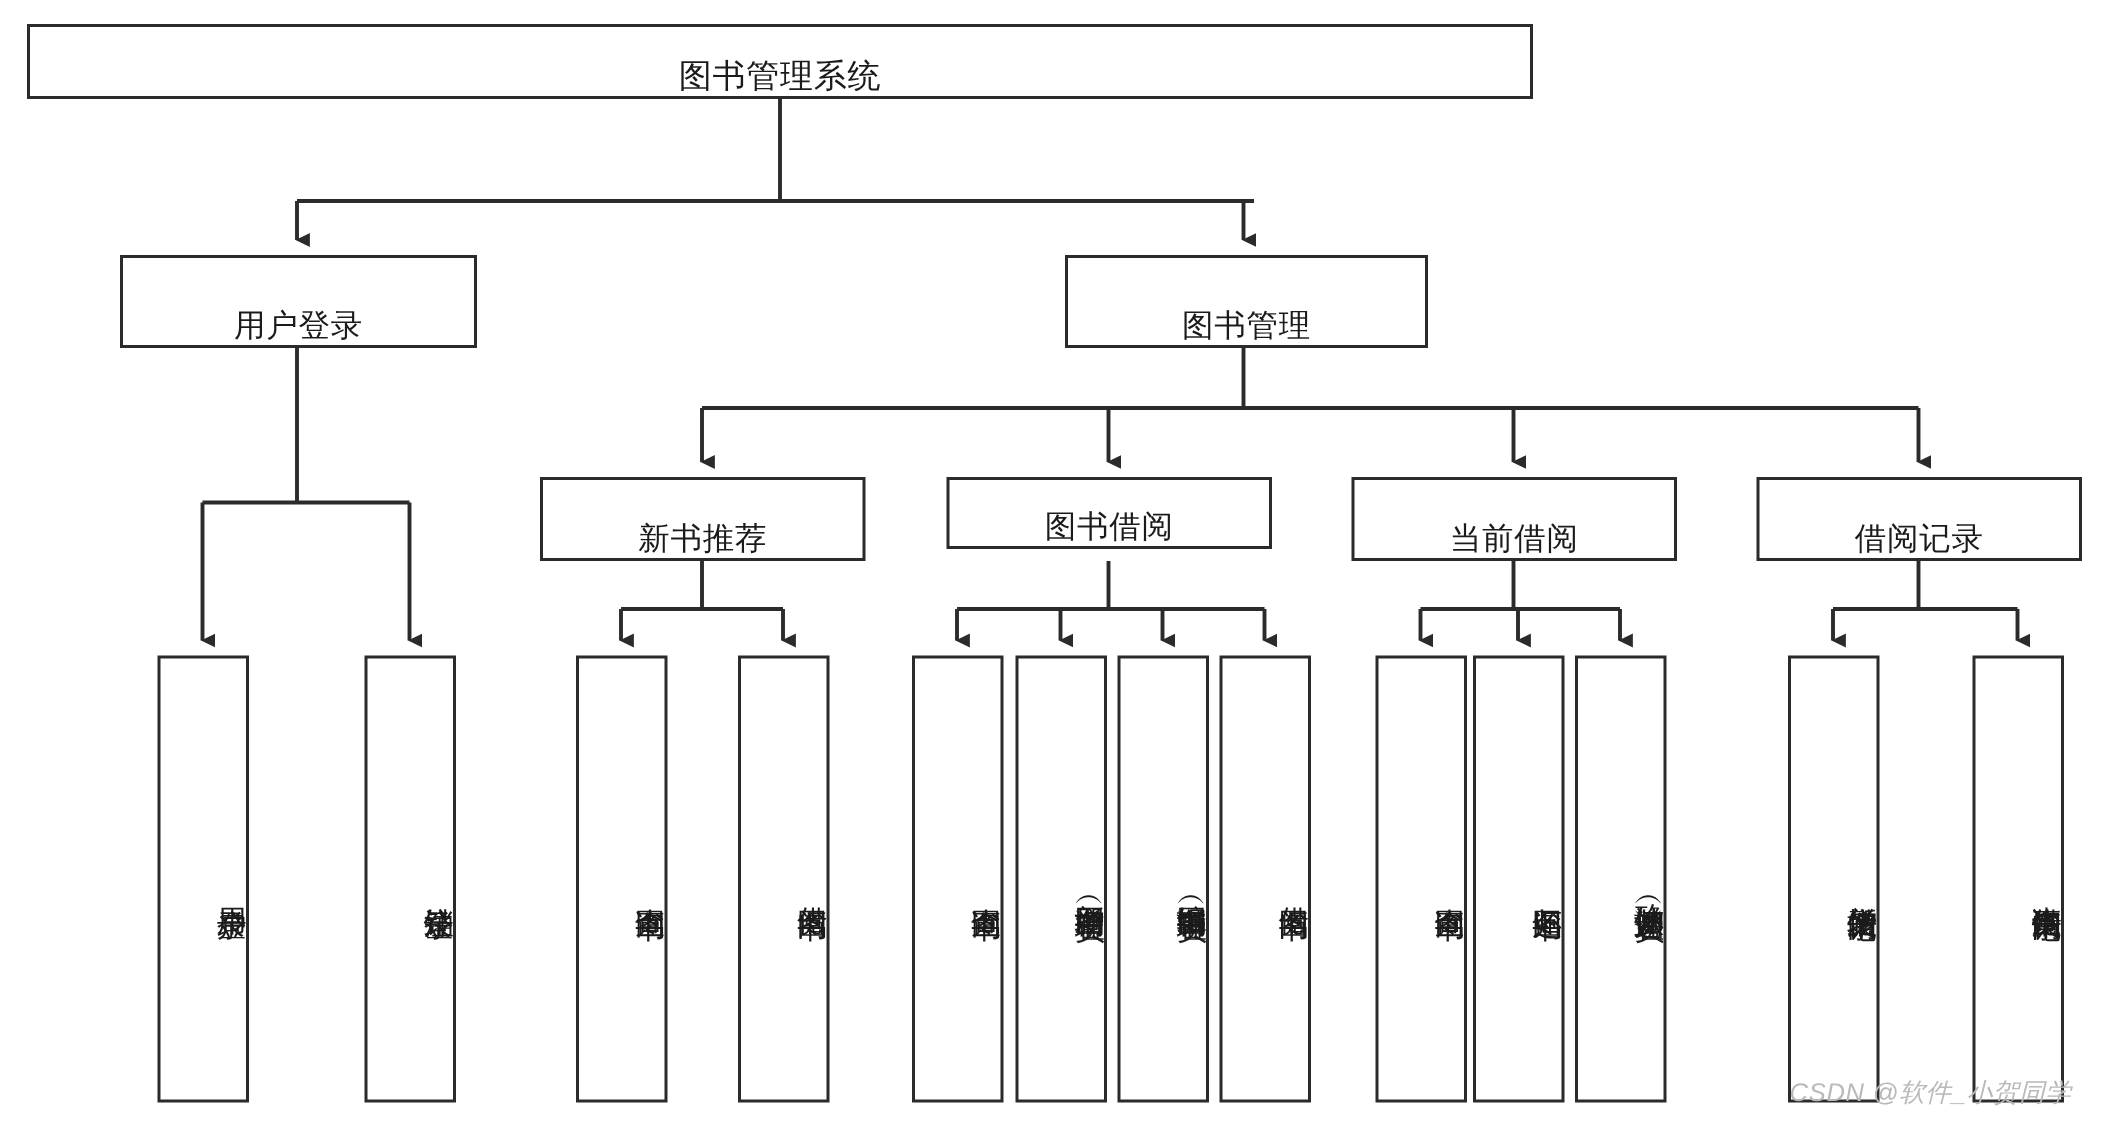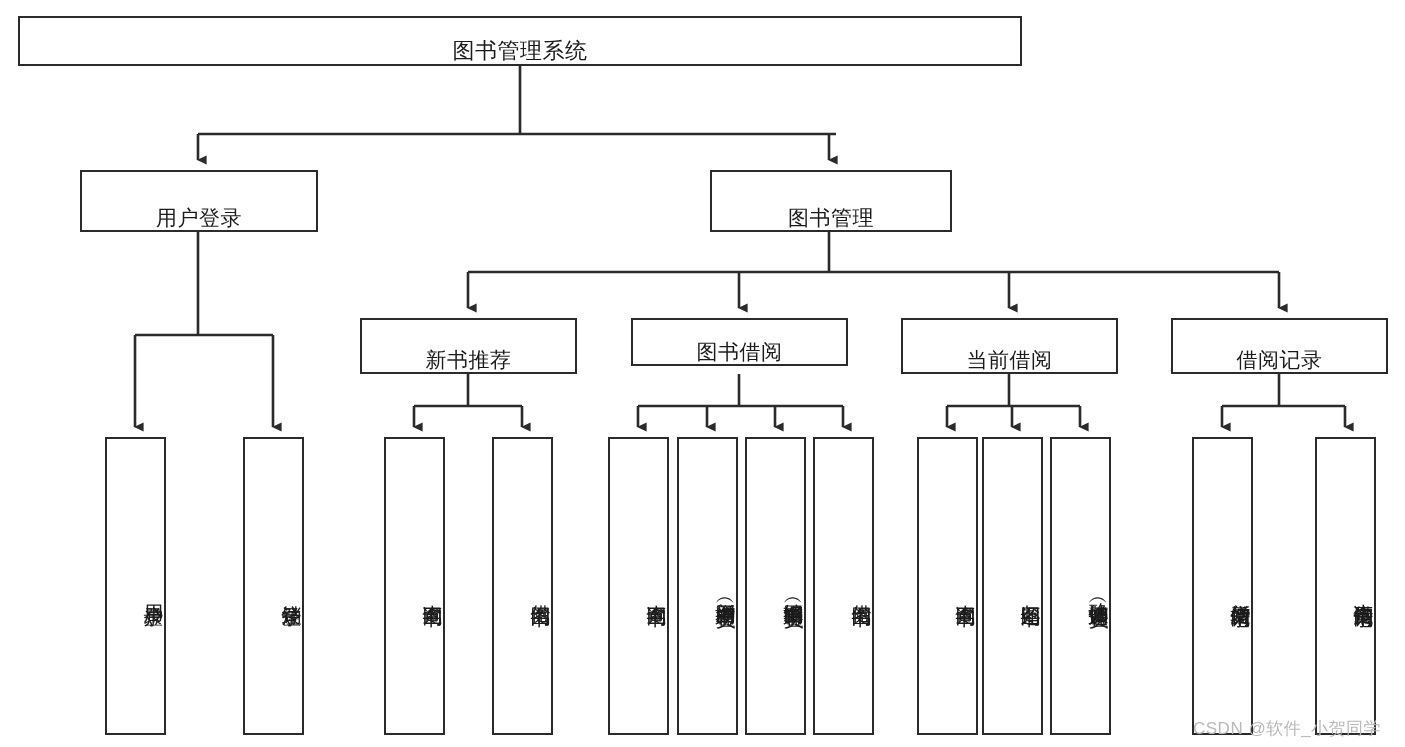--- a/index.html
+++ b/index.html
@@ -208,15 +208,15 @@
   </div>
 
   <div class="node vert" style="left:1192px; top:437px; width:61px; height:298px;">
     <span class="vtext">新增借阅记录</span>
   </div>
 
   <div class="node vert" style="left:1315px; top:437px; width:61px; height:298px;">
     <span class="vtext">查询借阅记录</span>
   </div>
 
-  <div class="watermark" style="left:1193px; top:717px;">CSDN @软件_小贺同学</div>
+  <div class="watermark" style="left:1193px; top:717px;font-style:italic;">CSDN @软件_小贺同学</div>
 
 </div>
 
 </body></html>

